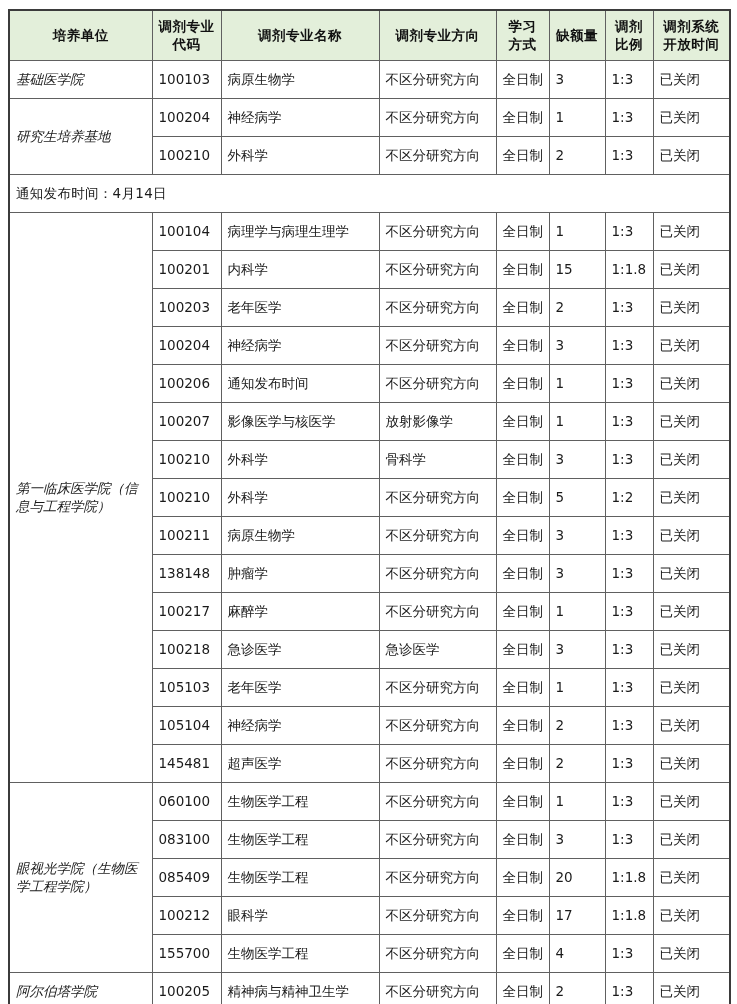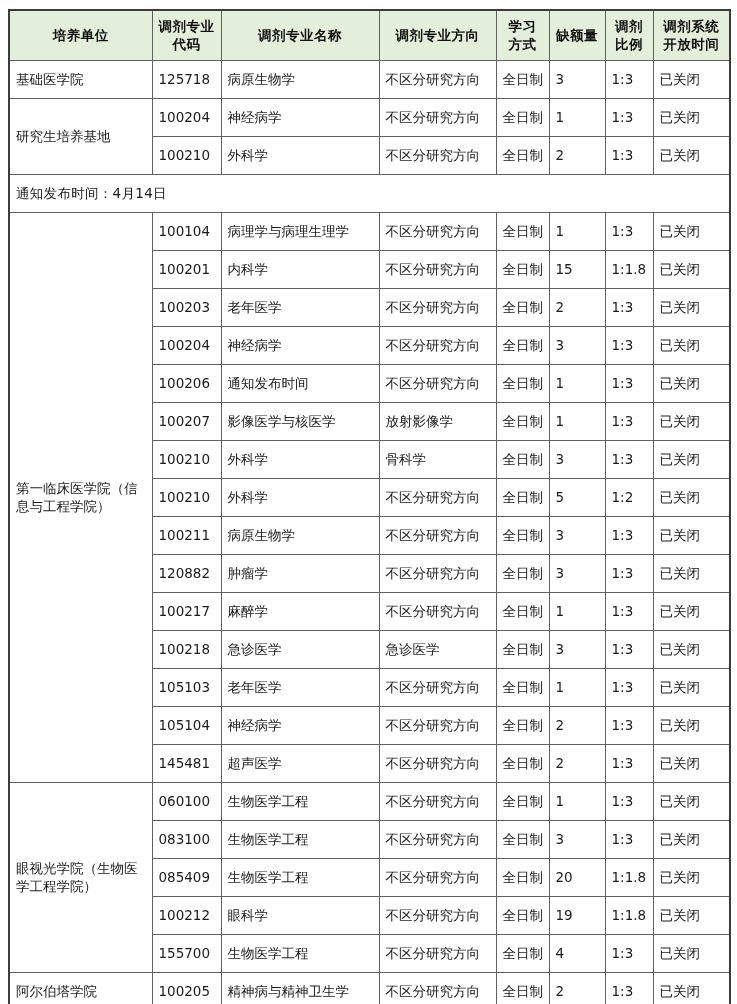--- a/index.html
+++ b/index.html
@@ -64,20 +64,21 @@
     height: 38px;
     text-align: left;
     white-space: nowrap;
   }
 
   td.unit-cell {
     white-space: normal;
     word-break: break-all;
     line-height: 1.5;
     padding: 4px 6px;
+    font-style: italic;
   }
 
   td.notice-cell {
     font-weight: normal;
     font-size: 14px;
     letter-spacing: 0.3px;
     height: 38px;
     white-space: nowrap;
   }
 
@@ -112,21 +113,21 @@
           <th>调剂专业方向</th>
           <th><span>学习</span><br><span>方式</span></th>
           <th>缺额量</th>
           <th><span>调剂</span><br><span>比例</span></th>
           <th><span>调剂系统</span><br><span>开放时间</span></th>
         </tr>
     </thead>
     <tbody>
         <tr>
           <td class="unit-cell">基础医学院</td>
-          <td class="code-cell">125718</td>
+          <td class="code-cell">100103</td>
           <td class="name-cell">病原生物学</td>
           <td class="dir-cell">不区分研究方向</td>
           <td class="mode-cell">全日制</td>
           <td class="num-cell">3</td>
           <td class="ratio-cell">1:3</td>
           <td class="status-cell">已关闭</td>
         </tr>
         <tr>
           <td class="unit-cell" rowspan="2">研究生培养基地</td>
           <td class="code-cell">100204</td>
@@ -225,21 +226,21 @@
         <tr>
           <td class="code-cell">100211</td>
           <td class="name-cell">病原生物学</td>
           <td class="dir-cell">不区分研究方向</td>
           <td class="mode-cell">全日制</td>
           <td class="num-cell">3</td>
           <td class="ratio-cell">1:3</td>
           <td class="status-cell">已关闭</td>
         </tr>
         <tr>
-          <td class="code-cell">120882</td>
+          <td class="code-cell">138148</td>
           <td class="name-cell">肿瘤学</td>
           <td class="dir-cell">不区分研究方向</td>
           <td class="mode-cell">全日制</td>
           <td class="num-cell">3</td>
           <td class="ratio-cell">1:3</td>
           <td class="status-cell">已关闭</td>
         </tr>
         <tr>
           <td class="code-cell">100217</td>
           <td class="name-cell">麻醉学</td>
@@ -311,21 +312,21 @@
           <td class="mode-cell">全日制</td>
           <td class="num-cell">20</td>
           <td class="ratio-cell">1:1.8</td>
           <td class="status-cell">已关闭</td>
         </tr>
         <tr>
           <td class="code-cell">100212</td>
           <td class="name-cell">眼科学</td>
           <td class="dir-cell">不区分研究方向</td>
           <td class="mode-cell">全日制</td>
-          <td class="num-cell">19</td>
+          <td class="num-cell">17</td>
           <td class="ratio-cell">1:1.8</td>
           <td class="status-cell">已关闭</td>
         </tr>
         <tr>
           <td class="code-cell">155700</td>
           <td class="name-cell">生物医学工程</td>
           <td class="dir-cell">不区分研究方向</td>
           <td class="mode-cell">全日制</td>
           <td class="num-cell">4</td>
           <td class="ratio-cell">1:3</td>

